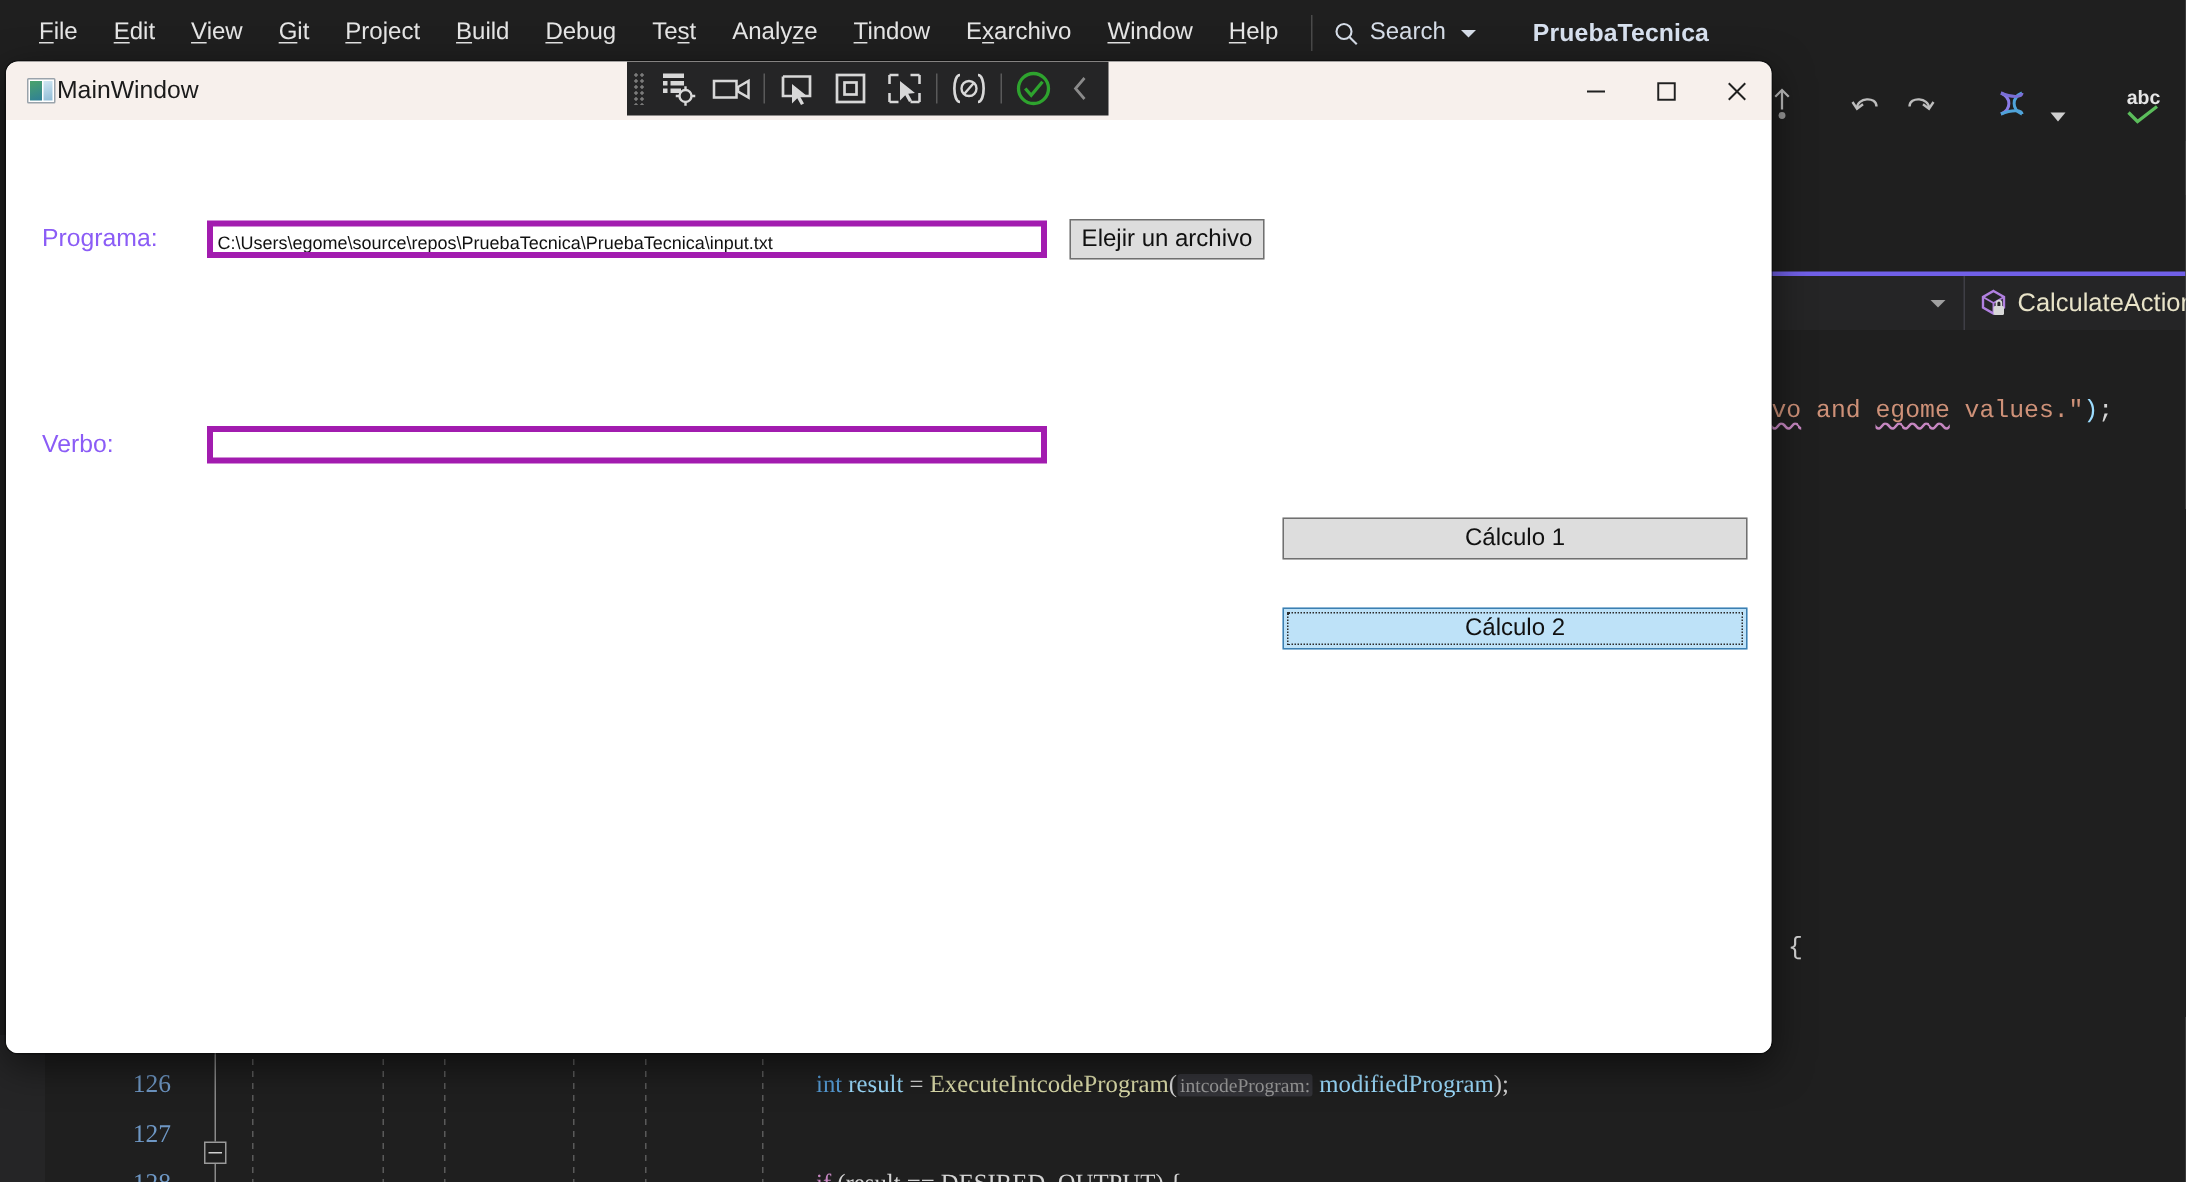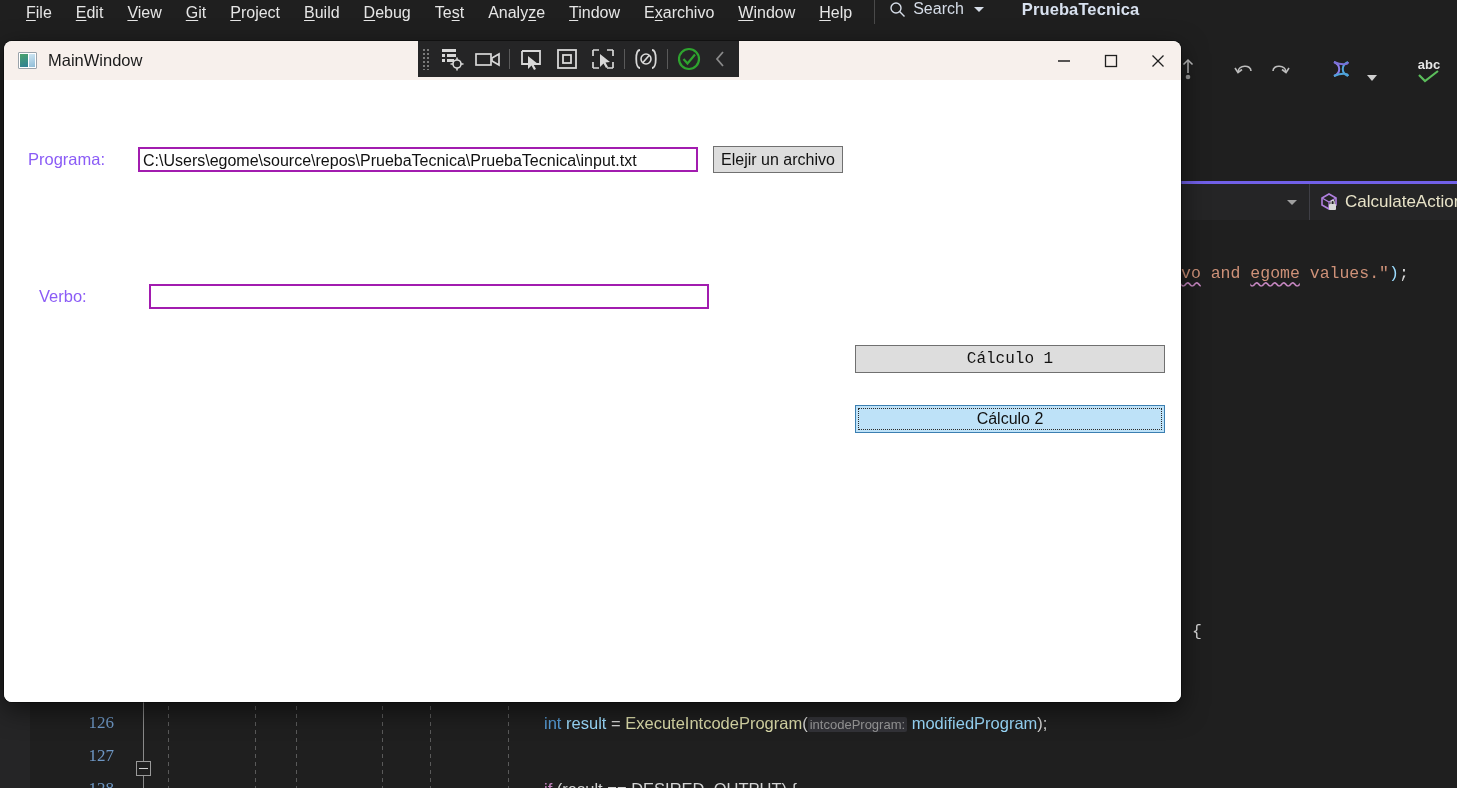--- a/index.html
+++ b/index.html
@@ -7,21 +7,21 @@
     width: 1457px; height: 788px;
     overflow: hidden;
     background: #1e1e1e;
     font-family: "Liberation Sans", sans-serif;
   }
   #root { position: relative; width: 1457px; height: 788px; background: #1f1f1f; }
 
   
   .vs-menubar {
     position: absolute; left: 0; top: 0; width: 1457px; height: 44px;
-    background: #1f1f1f; display: flex; align-items: flex-start;
+    background: #1f1f1f; display: flex; align-items: center;
   }
   .vs-menu-items { display: flex; align-items: center; margin-left: 14px; }
   .vs-menu-item {
     color: #e6e6e6; font-size: 16px; padding: 4px 12px; white-space: nowrap;
     font-family: "Liberation Sans", sans-serif;
   }
   .vs-menu-item u { text-decoration: underline; text-underline-offset: 2px; }
   .vs-menu-sep {
     width: 1px; height: 24px; background: #4a4a4a; margin: 0 14px 0 10px;
   }
@@ -94,21 +94,21 @@
     background: #1f1f1f; overflow: hidden;
   }
   .ed-margin { position: absolute; left: 0; top: 0; width: 30px; height: 98px; background: #252526; }
   .ed-lines { position: absolute; left: 0; top: 0; width: 1457px; height: 98px; }
   .ed-row { position: absolute; left: 0; width: 1457px; height: 22px; display: flex; }
   .ed-num {
     width: 130px; text-align: right; padding-right: 16px;
     color: #6e97c4; font-family: Liberation Serif, serif; font-size: 17px; line-height: 22px;
   }
   .ed-code {
-    font-family: Liberation Sans, sans-serif; font-size: 16.5px; line-height: 22px; white-space: pre;
+    font-family: Liberation Serif, serif; font-size: 16.5px; line-height: 22px; white-space: pre;
     padding-left: 8px;
   }
   .ed-guides { position: absolute; left: 0; top: 0; width: 1457px; height: 98px; pointer-events: none; }
   .guide { position: absolute; top: 0; width: 1px; height: 98px;
            background: repeating-linear-gradient(to bottom, #5a5a5a 0 4px, transparent 4px 8px); }
   .guide.solid { background: #8a8a8a; }
   .ed-collapse {
     position: absolute; left: 136px; top: 761px; width: 15px; height: 15px;
     border: 1px solid #9a9a9a; background: #1f1f1f;
   }
@@ -133,21 +133,21 @@
     border: 1px solid #9aa3ab; background: #ffffff; position: relative; border-radius: 1px;
   }
   .app-icon::before {
     content: ""; position: absolute; left: 1px; top: 1px; width: 8px; height: 13px;
     background: linear-gradient(160deg, #4aa36b 0%, #2f7f97 100%);
   }
   .app-icon::after {
     content: ""; position: absolute; left: 10px; top: 1px; width: 6px; height: 13px;
     background: linear-gradient(160deg, #cfe6f3 0%, #8fbcd6 100%);
   }
-  .app-title { margin-left: 11px; font-size: 16.5px; color: #1b1b1b; font-family: "Liberation Sans", sans-serif; }
+  .app-title { margin-left: 1px; font-size: 16.5px; color: #1b1b1b; font-family: "Liberation Sans", sans-serif; }
 
   
   .xamlbar {
     position: absolute; left: 414px; top: 0px; height: 36px;
     background: #252526; display: flex; align-items: center; padding: 0 6px 0 4px;
   }
   .xb-dots {
     width: 8px; height: 22px; margin-right: 4px;
     background-image: radial-gradient(#7a7a7a 1px, transparent 1.2px);
     background-size: 4px 4px; background-position: 0 0;
@@ -160,22 +160,22 @@
   .wc svg { display: block; }
 
   
   .client { position: relative; height: 622px; background: #ffffff; }
 
   .field-row { position: absolute; display: flex; align-items: center; }
   .fld-label {
     font-size: 16.5px; color: #8b5cf6; font-family: "Liberation Sans", sans-serif;
   }
   .tbox {
-    background: #fff; border: 2px solid #a21caf; height: 25px;
-    font-size: 16px; color: #111; font-family: "Liberation Sans", sans-serif;
+    background: #fff; border: 4px solid #a21caf; height: 25px;
+    font-size: 12px; color: #111; font-family: "Liberation Sans", sans-serif;
     padding: 0 3px; line-height: 23px; white-space: nowrap; overflow: hidden;
   }
   .btn {
     background: #ddd; border: 1px solid #707070;
     font-size: 16px; color: #111; font-family: "Liberation Sans", sans-serif;
     display: flex; align-items: center; justify-content: center;
   }
   .btn.focused {
     background: #bee2f8; border: 1px solid #3c7fb1;
     outline: 1px dotted #2b2b2b; outline-offset: -4px;
@@ -419,24 +419,24 @@
 
     <div class="client">
 
       <div class="field-row" style="left:24px; top:66px;">
         <span class="fld-label" style="width:110px">Programa:</span>
         <span class="tbox" style="width:560px; margin-left:0px;">C:\Users\egome\source\repos\PruebaTecnica\PruebaTecnica\input.txt</span>
         <span class="btn" style="width:130px; height:27px; margin-left:15px;">Elejir un archivo</span>
       </div>
 
 
-      <div class="field-row" style="left:35px; top:204px;">
+      <div class="field-row" style="left:24px; top:204px;">
         <span class="fld-label" style="width:110px">Verbo:</span>
         <span class="tbox" style="width:560px;"></span>
       </div>
 
-      <div class="btn" style="position:absolute; left:851px; top:265px; width:310px; height:28px;font-family:Liberation Mono, monospace;">Cálculo 1</div>
+      <div class="btn" style="position:absolute; left:851px; top:265px; width:310px; height:28px;">Cálculo 1</div>
       <div class="btn focused" style="position:absolute; left:851px; top:325px; width:310px; height:28px;">Cálculo 2</div>
 
     </div>
   </div>
 
 </div>
 
 </body></html>

